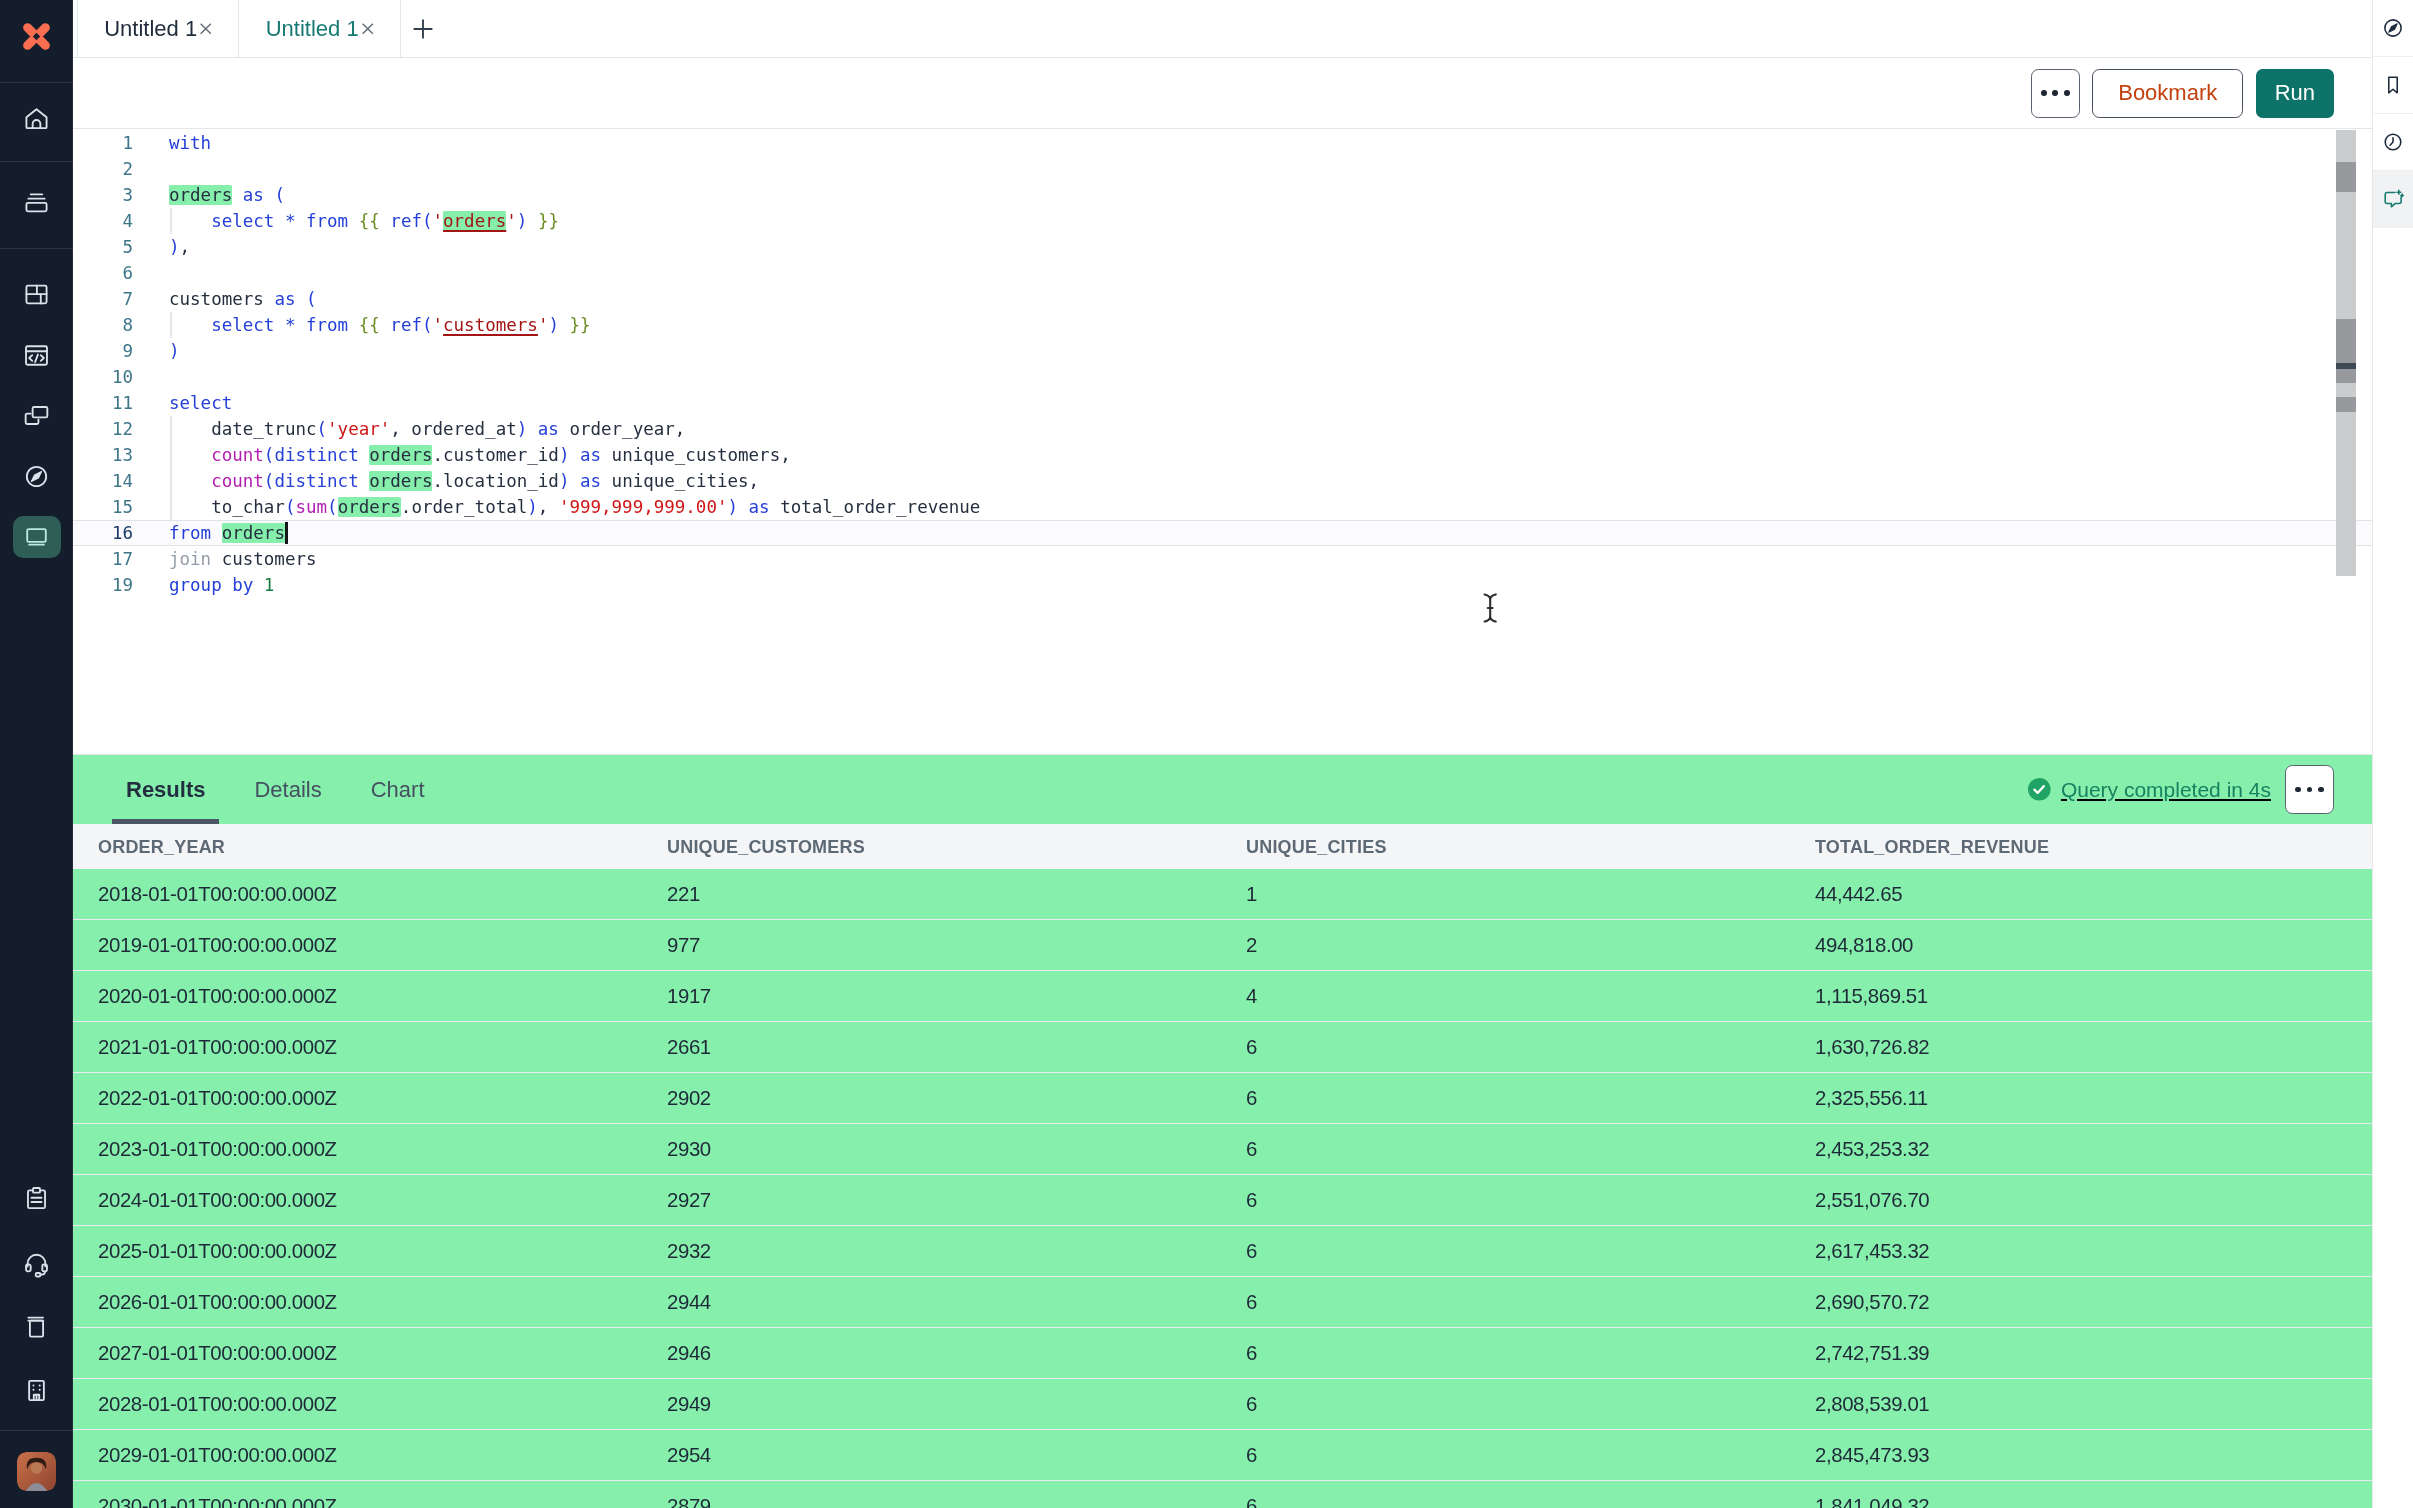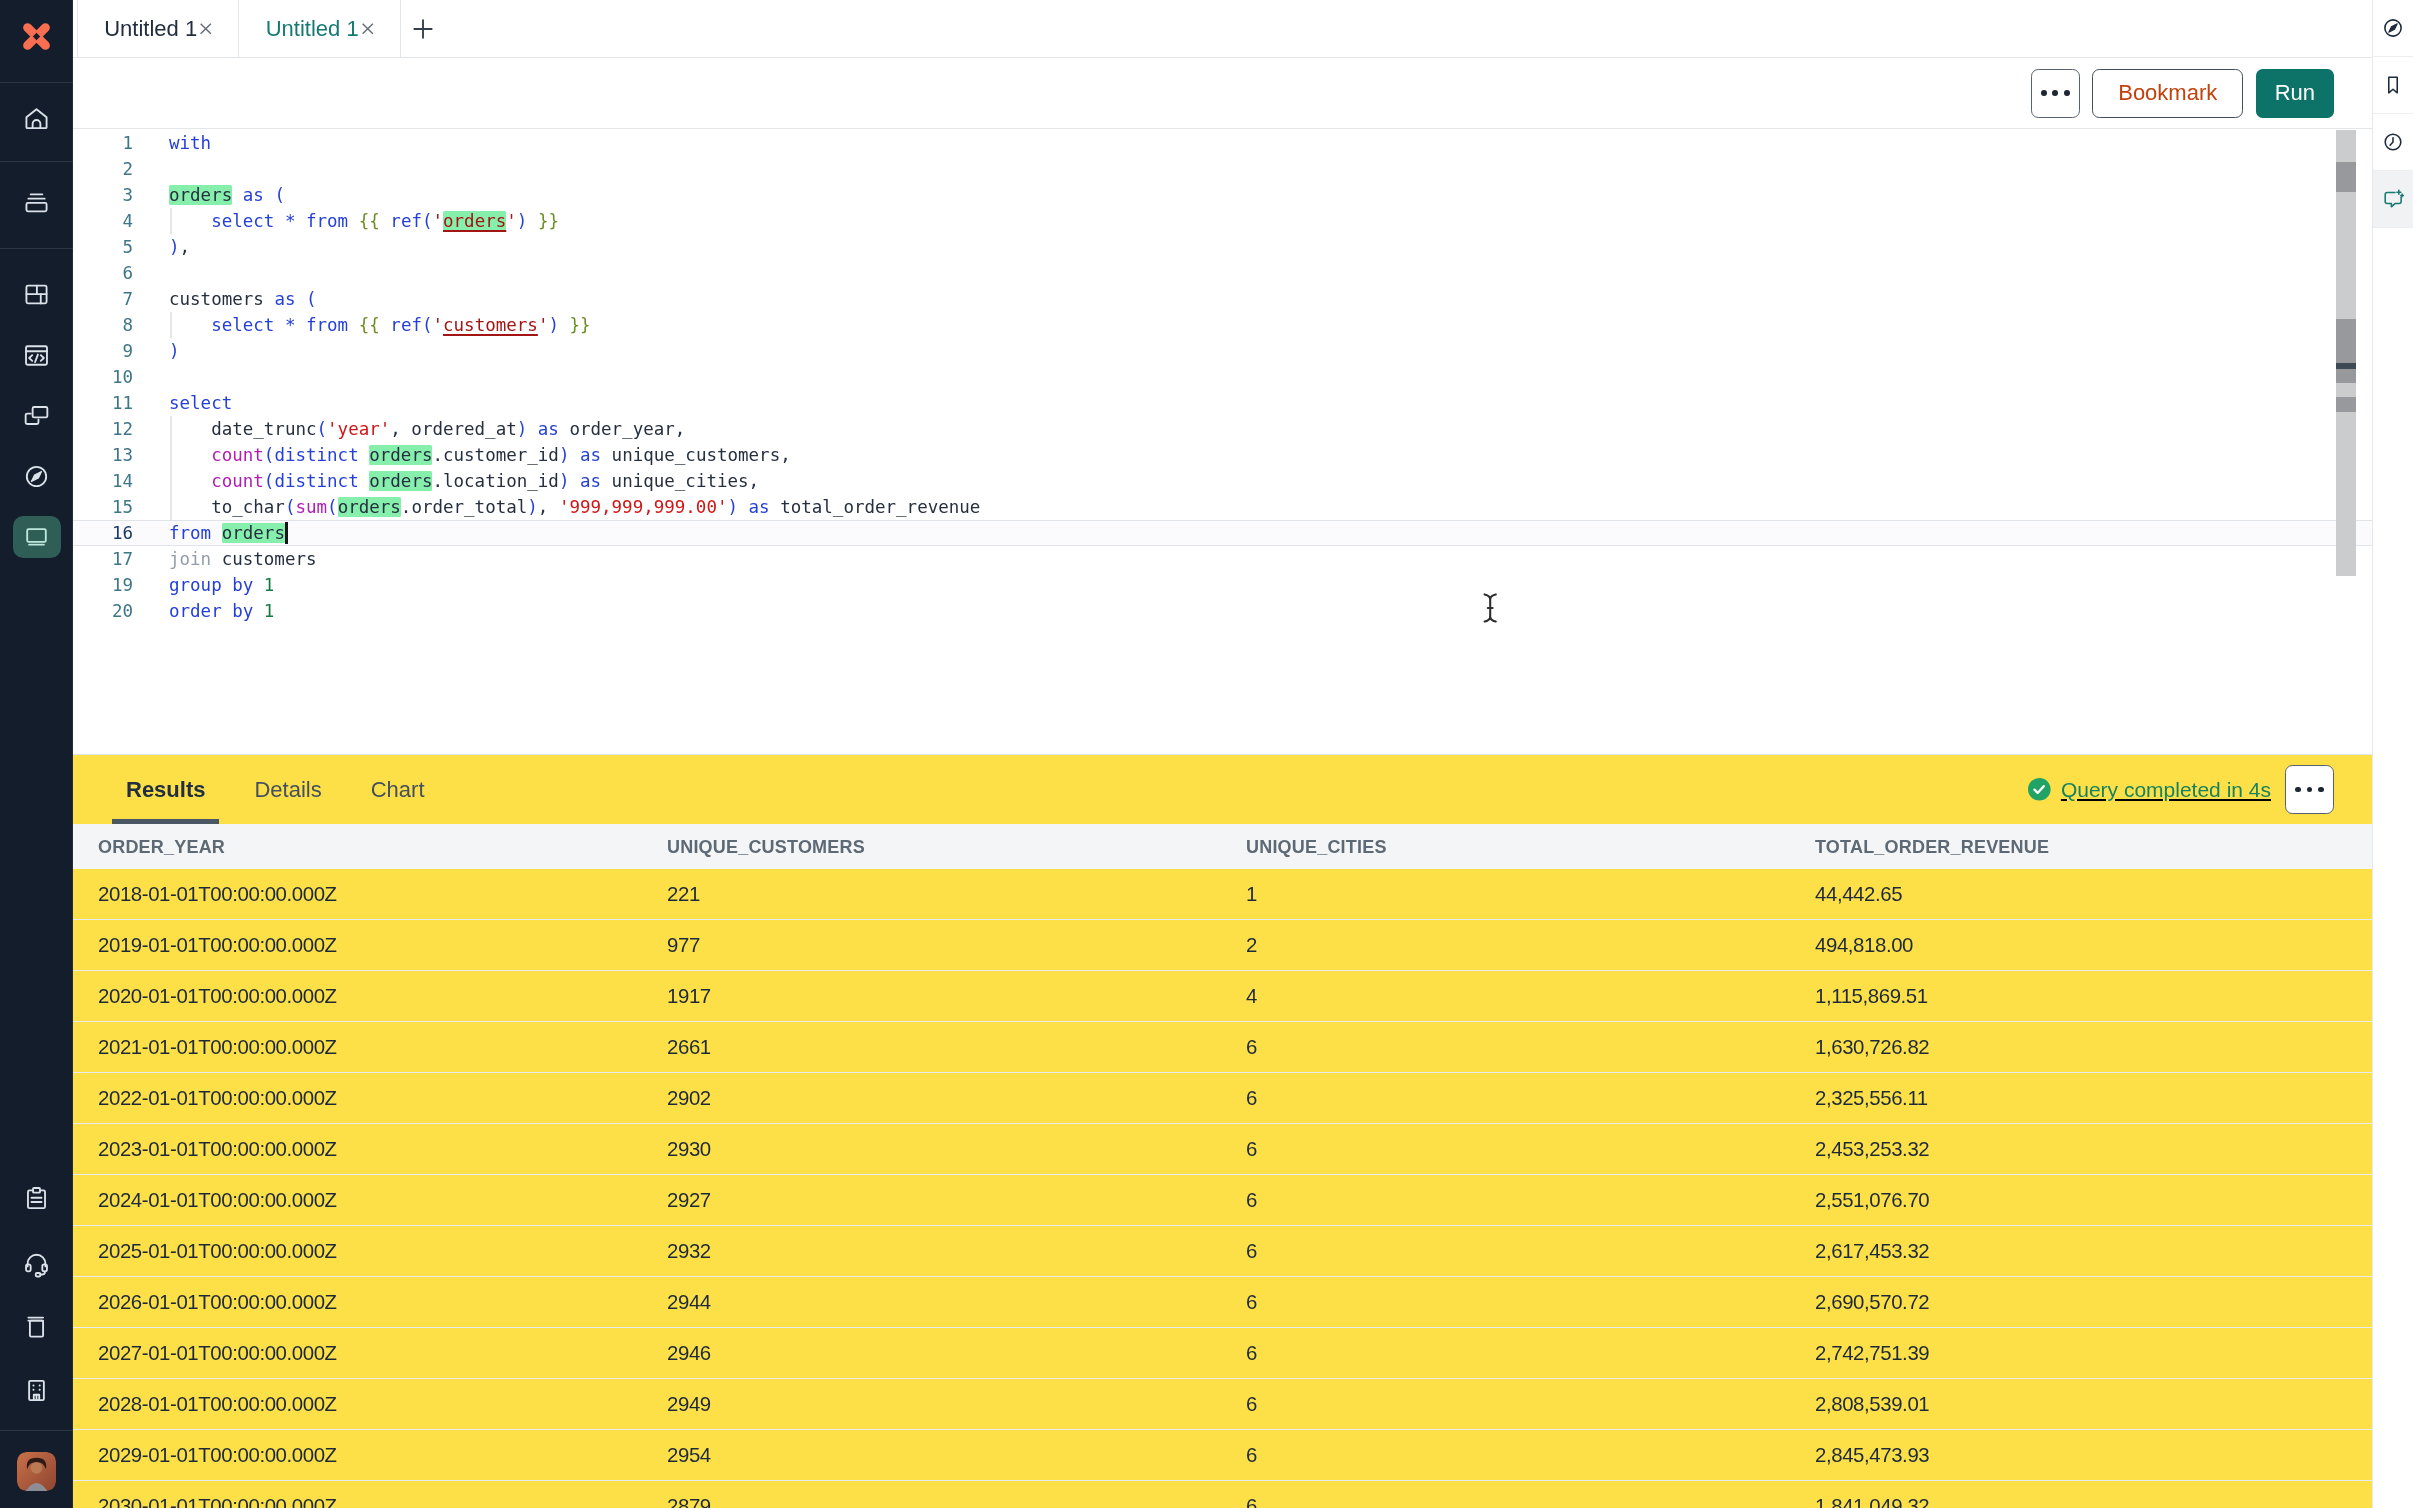--- a/index.html
+++ b/index.html
@@ -63,21 +63,21 @@
   .tk-j { color:#6B8E23; } .tk-n { color:#157A3F; } .tk-p { color:#262F40; } .tk-g { color:#939DA9; }
   .tk-h { background:#86efac; border-radius:1.5px; }
   .caret { display:inline-block; width:2.9px; height:22px; background:#15171B; vertical-align:middle; margin-top:-2.9px; }
   .ovr { position:absolute; left:2263px; top:0; width:20.4px; height:446px; background:#CACCCE; }
   .ovr .mark { position:absolute; left:0; width:100%; background:#97999C; }
   .ovr .cline { position:absolute; left:0; width:100%; height:5.8px; background:#3E4956; }
   .ibeam { position:absolute; left:1407px; top:462px; pointer-events:none; }
 
   
   .results { position:absolute; left:73px; top:754px; width:2300px; height:754px;
-    border-top:1.5px solid #E3E6E9; background:#fde047; }
+    border-top:1.5px solid #E3E6E9; background:#86efac; }
   .rtab-row { position:relative; height:69px; display:flex; align-items:center; padding-left:53px; gap:49px; }
   .rtab { position:relative; height:69px; display:flex; align-items:center; font-size:22px;
     color:#44505F; cursor:pointer; }
   .rtab.active { color:#232F40; font-weight:700; }
   .rtab.active::after { content:""; position:absolute; left:-14px; right:-14px; bottom:0;
     height:5.1px; background:#4C5765; }
   .status-wrap { position:absolute; right:39px; top:0; height:69px; display:flex; align-items:center; gap:14px;text-decoration:underline; }
   .status { display:flex; align-items:center; gap:10.2px; font-size:21px; color:#17825F; font-weight:500; }
   .thead { position:relative; height:45px; background:#F4F5F6; }
   .thead .cell { color:#5D6975; font-size:18px; font-weight:700; letter-spacing:0.2px; }
@@ -367,25 +367,20 @@
   </div>
         <div class="ed-line ">
 
     <span class="gut">17</span>
     <span class="code"><span class="tk-g">join</span><span class="tk-p"> customers</span></span>
   </div>
         <div class="ed-line ">
 
     <span class="gut">19</span>
     <span class="code"><span class="tk-k">group by</span><span class="tk-p"> </span><span class="tk-n">1</span></span>
-  </div>
-        <div class="ed-line ">
-
-    <span class="gut">20</span>
-    <span class="code"><span class="tk-k">order by</span><span class="tk-p"> </span><span class="tk-n">1</span></span>
   </div>
       </div>
     <div class="ovr">
       <div class="mark" style="top:32px;height:30px;"></div>
       <div class="mark" style="top:189px;height:46px;"></div>
       <div class="mark" style="top:239px;height:14px;"></div>
       <div class="mark" style="top:267px;height:14.6px;"></div>
       <div class="cline" style="top:233px;"></div>
     </div>
     <div class="ibeam">

